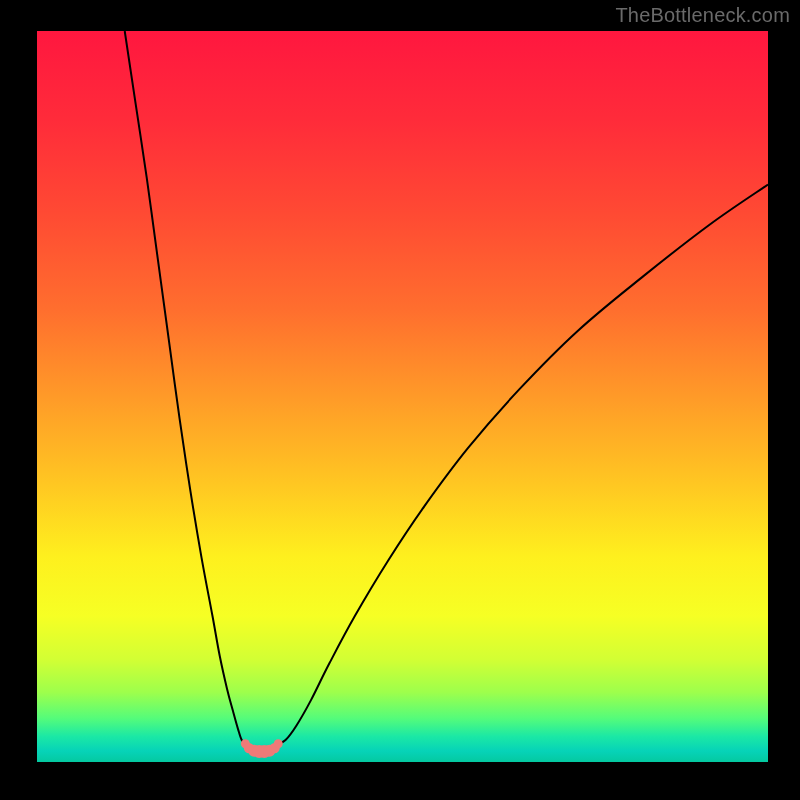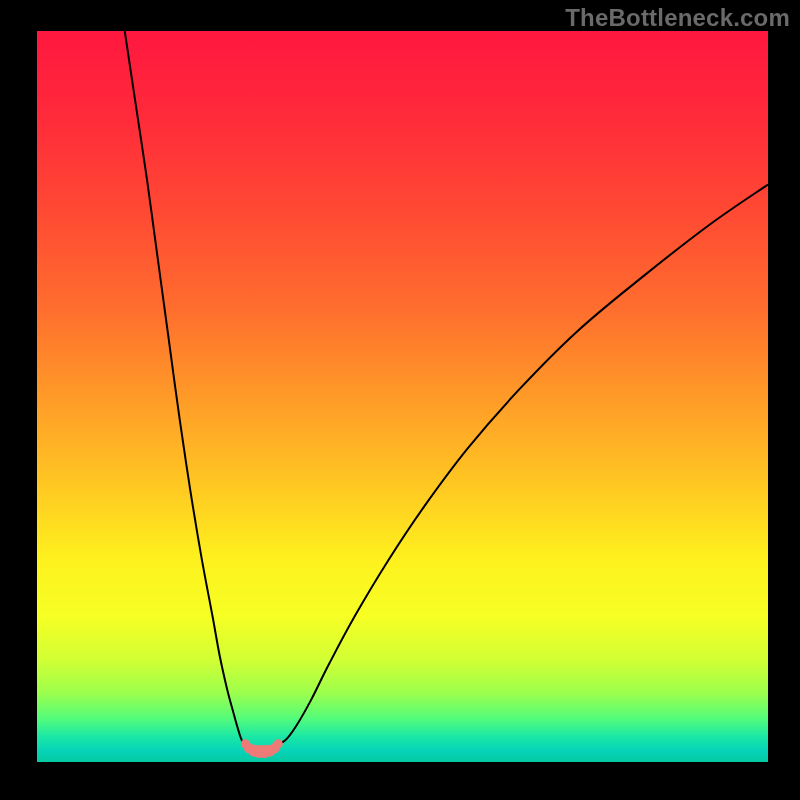--- a/index.html
+++ b/index.html
@@ -15,22 +15,22 @@
     position: relative;
     width: 800px;
     height: 800px;
     background: #000000;
   }
   .watermark {
     position: absolute;
     top: 4px;
     right: 10px;
     color: #6a6a6a;
-    font-size: 24px;
-    font-weight: 700;
+    font-size: 20px;
+    font-weight: 400;
     letter-spacing: 0.2px;
     z-index: 50;
   }
   .plot-area {
     position: absolute;
     left: 37px;
     top: 31px;
     width: 731px;
     height: 731px;
     overflow: hidden;

